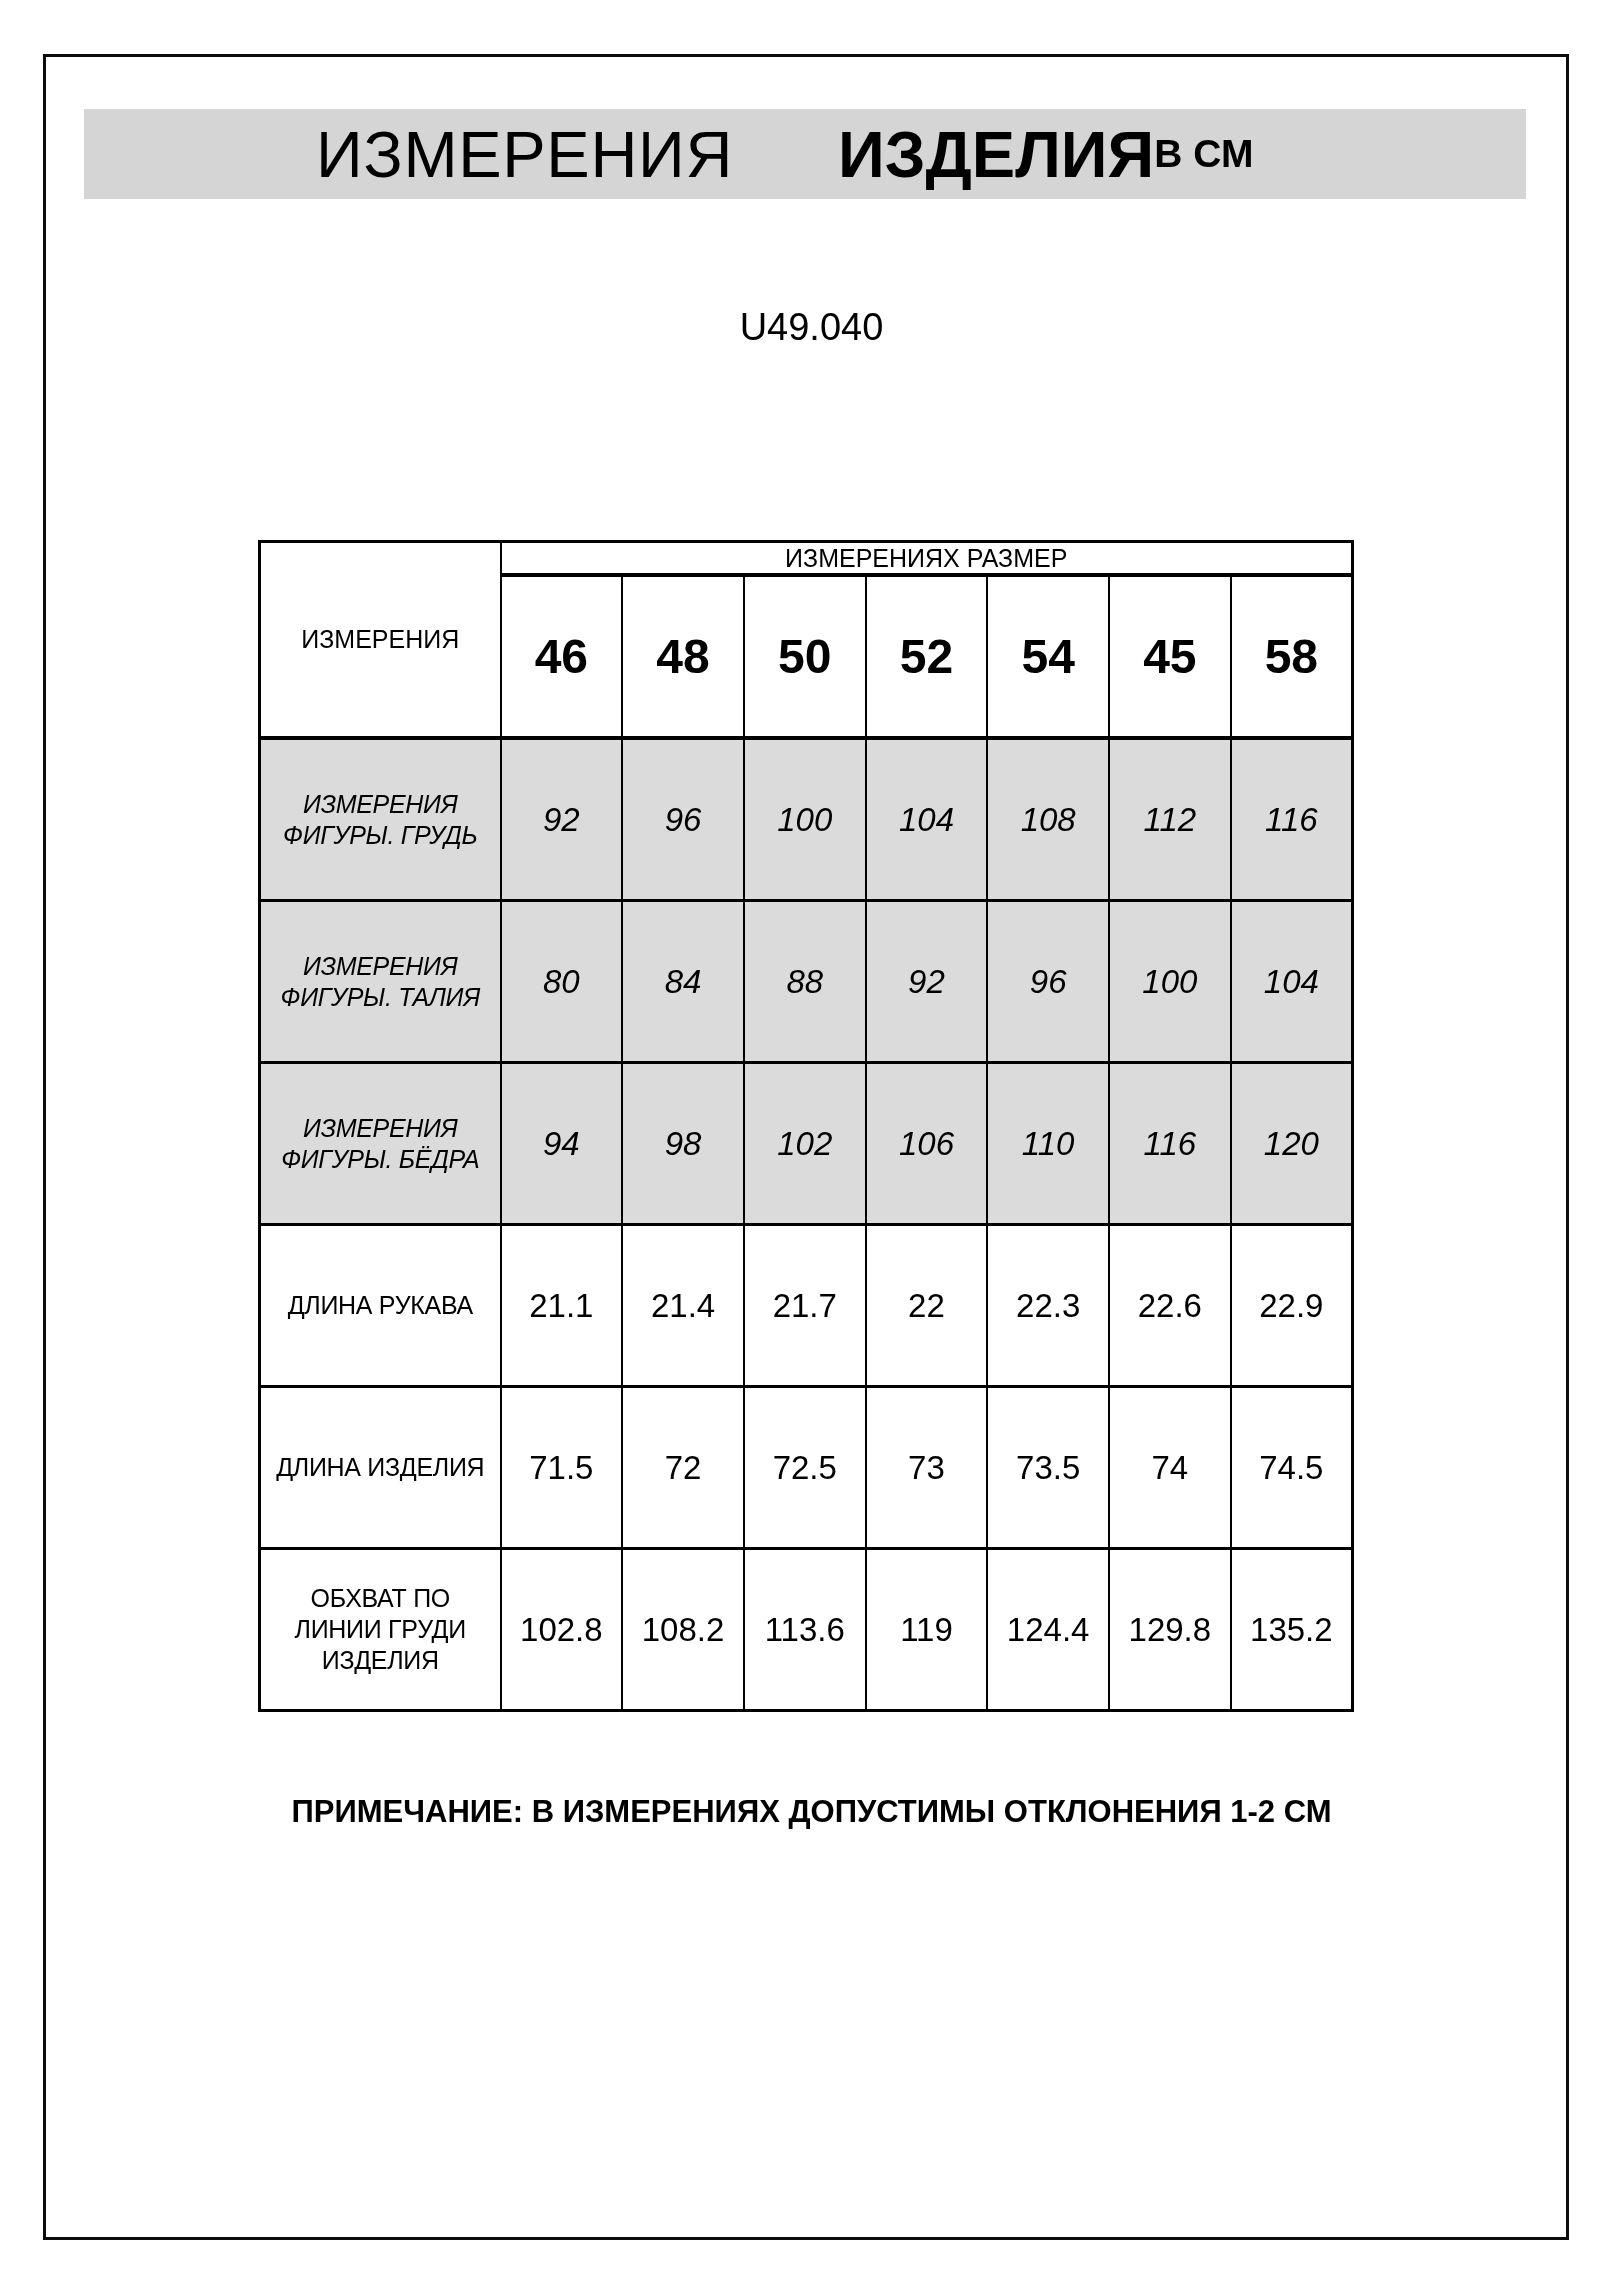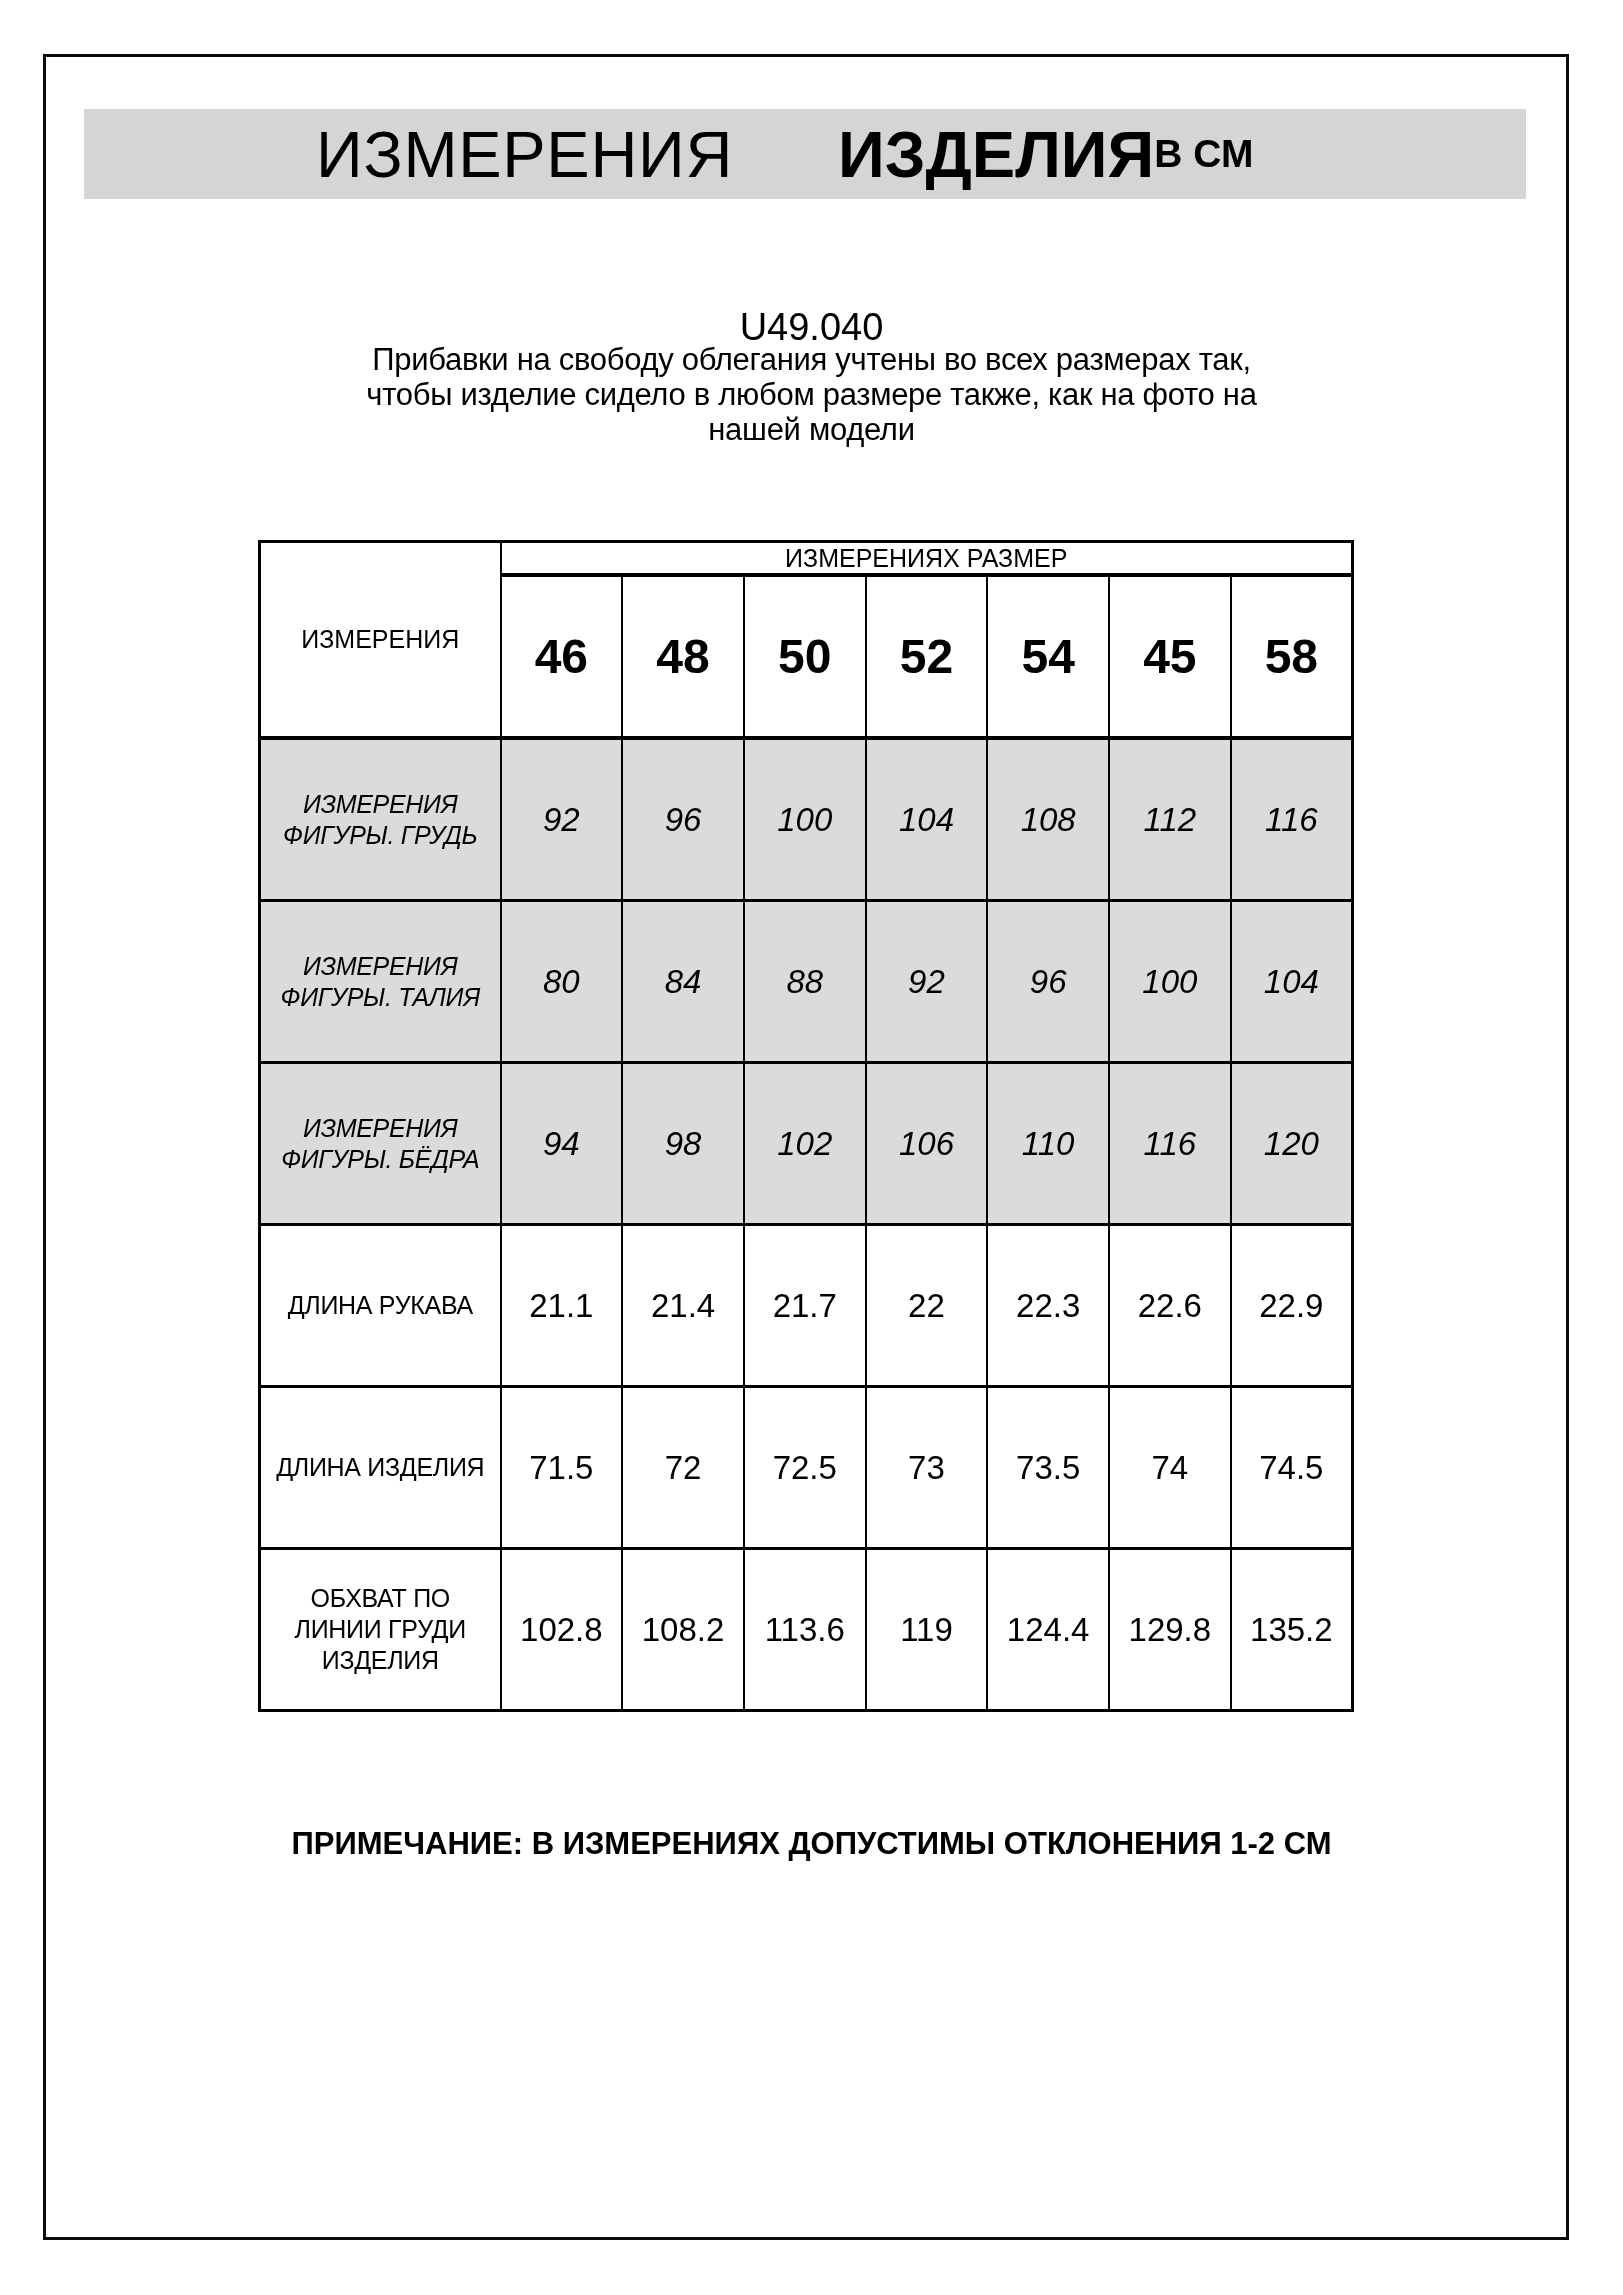--- a/index.html
+++ b/index.html
@@ -96,41 +96,37 @@
   }
   td.row-label { letter-spacing: -0.3px; }
 
   .note {
     position: absolute;
     left: 0; right: 0;
     top: 1794px;
     text-align: center;
     font-size: 31px;
     font-weight: 700;
-    margin-top: 32px;
   }
 </style>
 </head>
 <body>
 
 <div class="page">
 
   <div class="frame"></div>
 
   <div class="titlebar">
     <span class="title-word1">ИЗМЕРЕНИЯ</span>
     <span class="title-word2">ИЗДЕЛИЯ</span>
     <span class="title-unit">В СМ</span>
   </div>
 
   <div class="product-code">U49.040</div>
 
-  <div class="description">Прибавки на свободу облегания учтены во всех размерах так,
-чтобы изделие сидело в любом размере также, как на фото на
-нашей модели</div>
 
   <table class="size-table">
     <colgroup>
       <col class="col-label">
       <col>
         <col>
         <col>
         <col>
         <col>
         <col>

